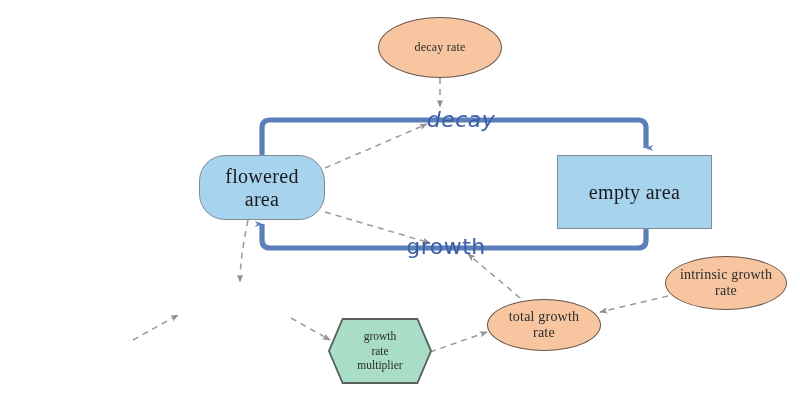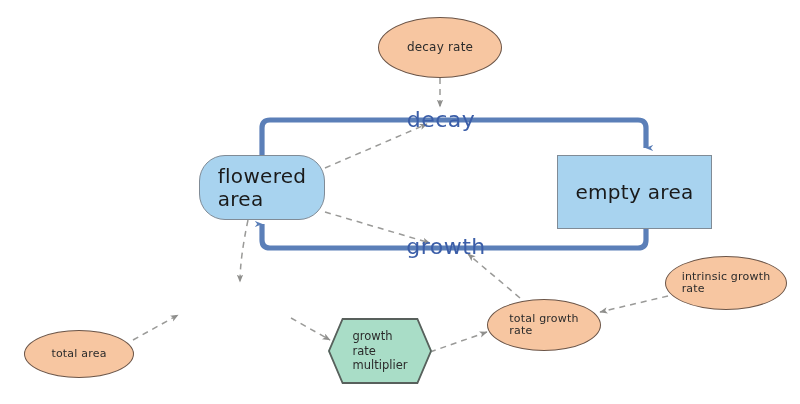--- a/index.html
+++ b/index.html
@@ -23,21 +23,23 @@
     left: 0;
     top: 0;
     width: 800px;
     height: 404px;
   }
   .node {
     position: absolute;
     display: flex;
     align-items: center;
     justify-content: center;
+    text-align: center;
     box-sizing: border-box;
+    font-family: Liberation Serif, serif;
   }
   .node-label {
     display: block;
     white-space: pre-line;
     line-height: 1.12;
   }
 
   
   .stock {
     background: #a8d3ef;
@@ -50,21 +52,21 @@
   }
 
   
   .ellipse {
     background: #f7c6a1;
     border: 1.6px solid #6b5548;
     border-radius: 50%;
     color: #2b2b2b;
   }
   .ellipse .node-label {
-    font-size: 11px;
+    font-size: 14px;
     letter-spacing: 0.2px;
   }
   .ellipse.big .node-label {
     font-size: 12px;
   }
 
   
   .hexagon {
     background: #a9ddc7;
     color: #2b2b2b;
@@ -149,41 +151,38 @@
 
     <g>
       <path d="M 668 296 L 600 312" fill="none" stroke="#9a9a98" stroke-width="1.5" stroke-dasharray="6,5" marker-end="url(#dash-arrow)"></path>
     </g>
 
     <g>
       <path d="M 520 298 L 468 254" fill="none" stroke="#9a9a98" stroke-width="1.5" stroke-dasharray="6,5" marker-end="url(#dash-arrow)"></path>
     </g>
   </svg>
 
-  <div class="flow-label" style="left:396px; top:107px; width:90px;">decay</div>
+  <div class="flow-label" style="left:416px; top:107px; width:90px;font-style:italic;">decay</div>
 
   <div class="flow-label" style="left:396px; top:234px; width:100px;">growth</div>
 
   <div class="node stock" style="left:199px; top:155px; width:126px; height:65px;border-radius:26px;">
     <span class="node-label">flowered
 area</span>
   </div>
 
   <div class="node stock" style="left:557px; top:155px; width:155px; height:74px;">
     <span class="node-label">empty area</span>
   </div>
 
   <div class="node ellipse big" style="left:378px; top:17px; width:124px; height:61px;">
     <span class="node-label">decay rate</span>
   </div>
 
 
-  <div class="node ellipse" style="left:24px; top:330px; width:110px; height:48px;">
-    <span class="node-label">total area</span>
-  </div>
 
   <div class="node ellipse" style="left:487px; top:299px; width:114px; height:52px;">
     <span class="node-label">total growth
 rate</span>
   </div>
 
   <div class="node ellipse" style="left:665px; top:256px; width:122px; height:54px;">
     <span class="node-label">intrinsic growth
 rate</span>
   </div>

